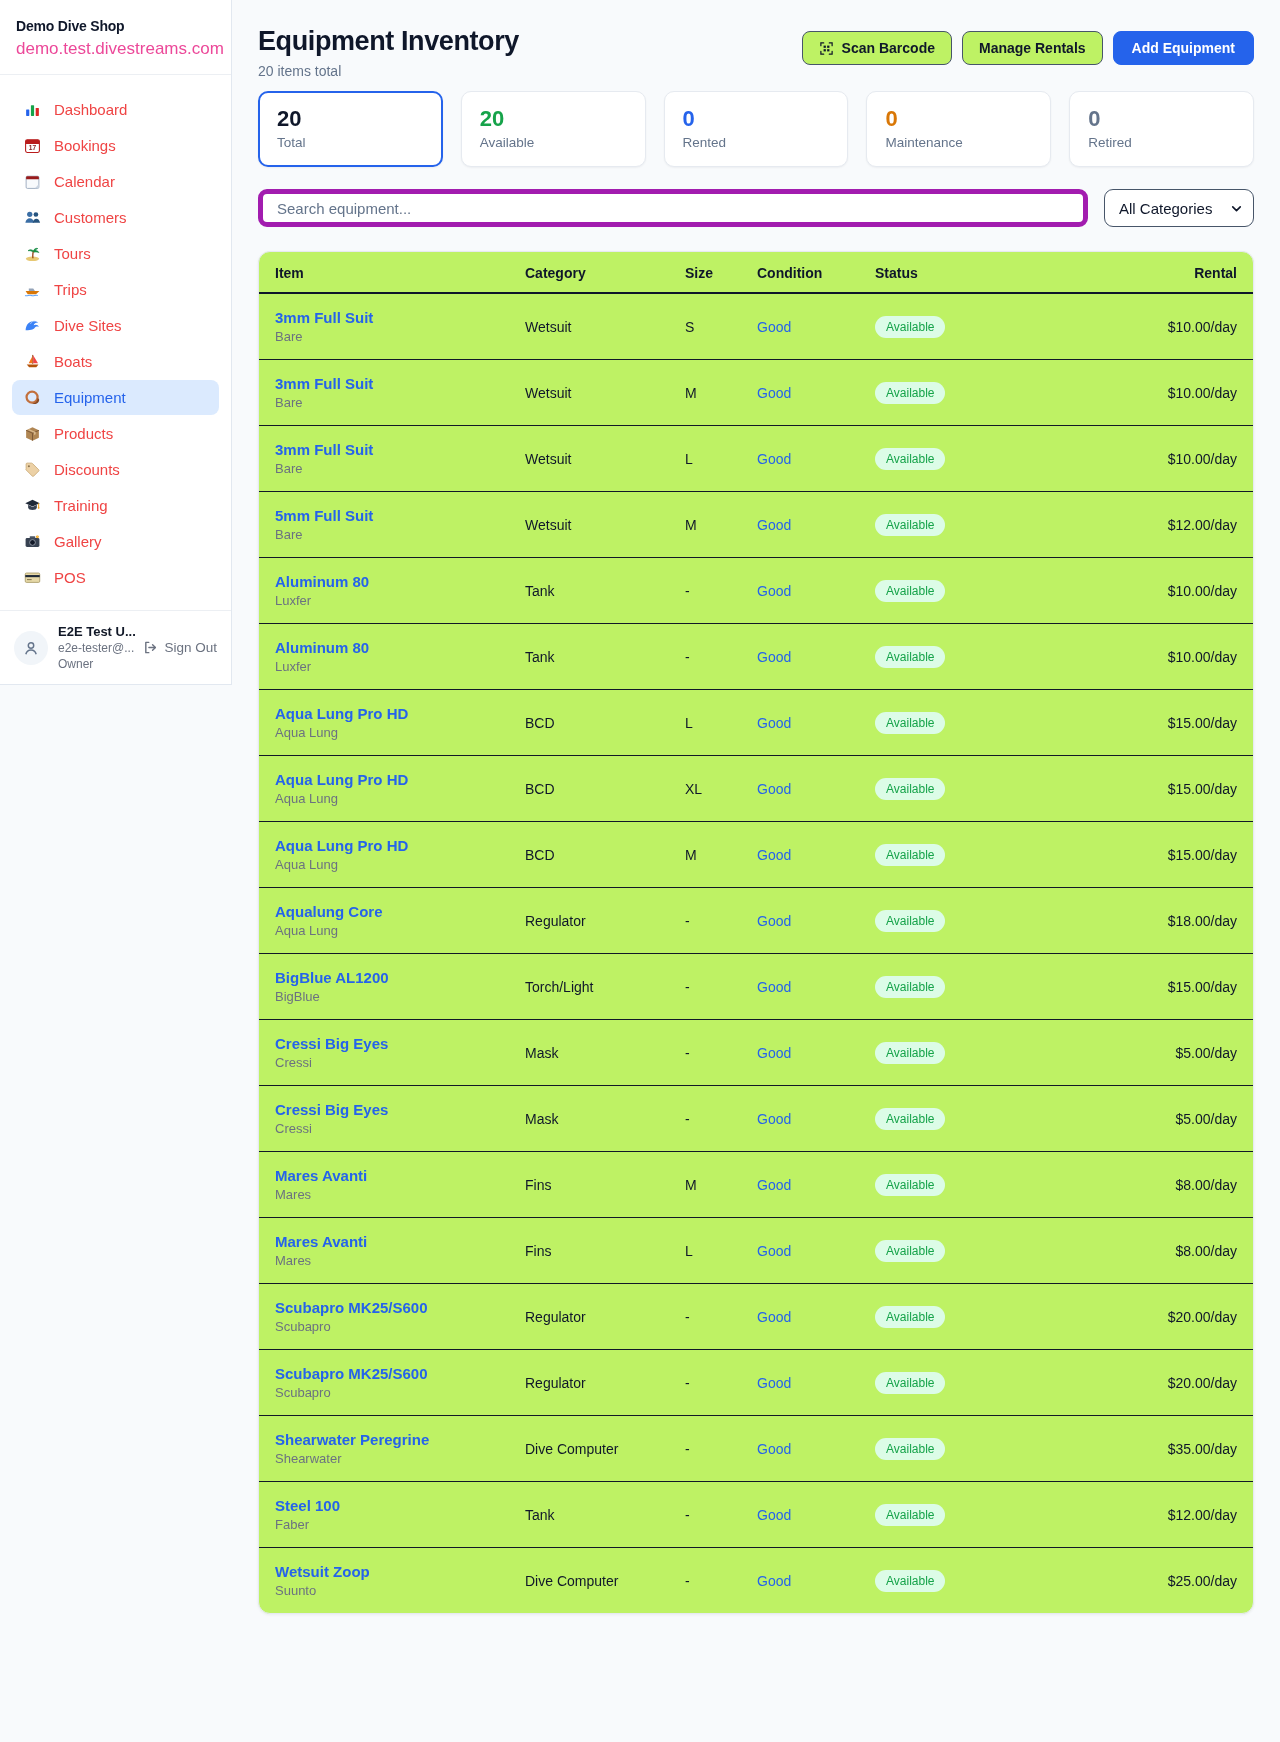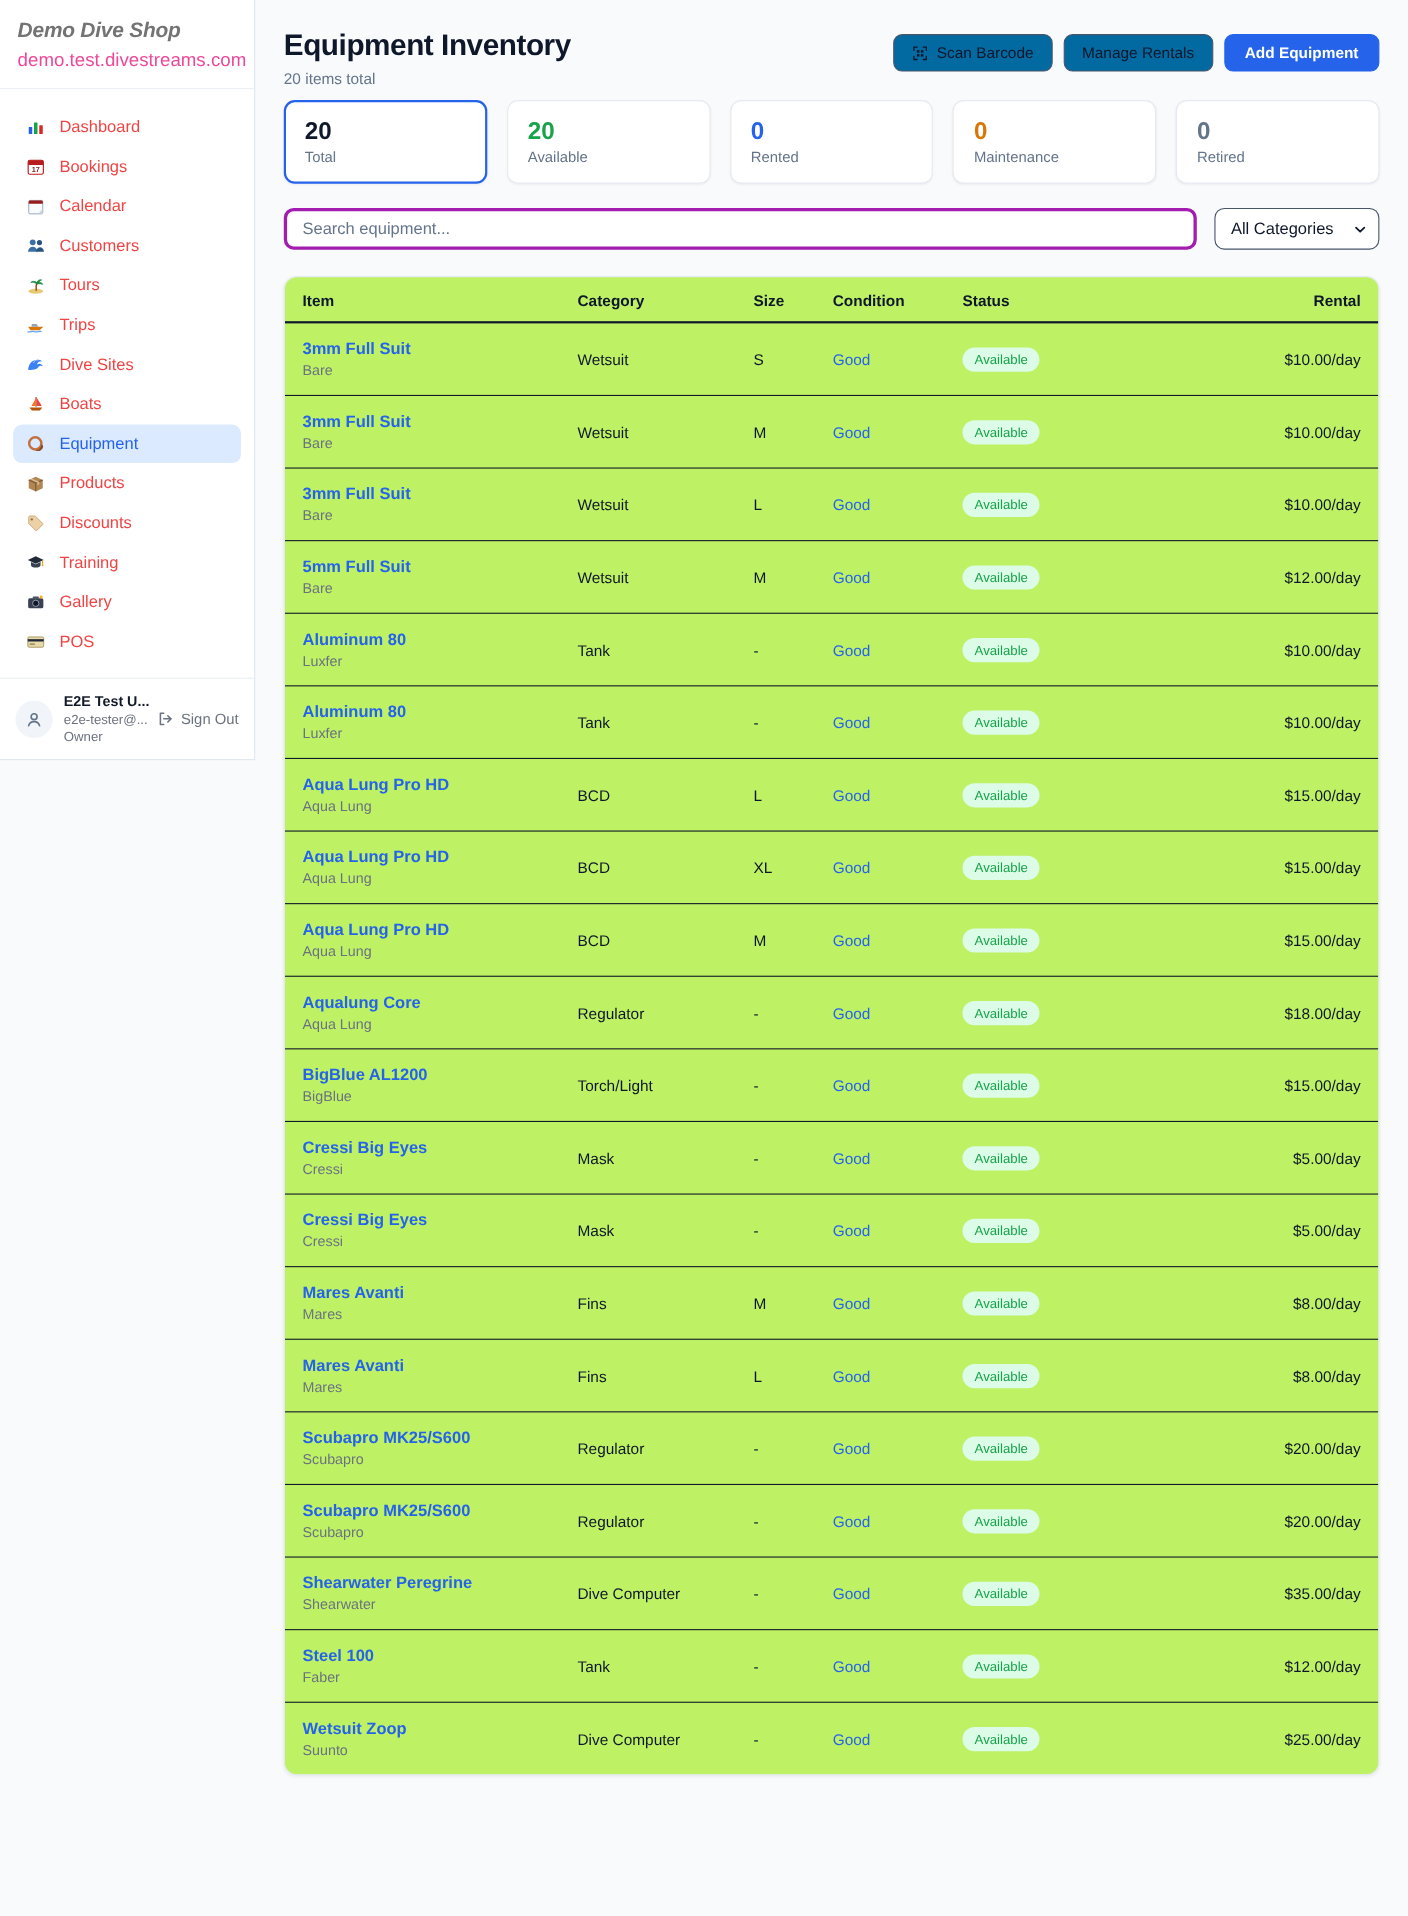--- a/index.html
+++ b/index.html
@@ -6,53 +6,53 @@
   html,body { margin:0; padding:0; }
   body {
     width:1280px; min-height:1742px;
     font-family:"Liberation Sans","DejaVu Sans",sans-serif;
     background:#f8fafc; color:#0f172a;
     display:flex; align-items:flex-start;
   }
   
   .sidebar { width:232px; flex-shrink:0; background:#fff; border-right:1px solid #e2e8f0; border-bottom:1px solid #e2e8f0; }
   .brand { padding:18px 16px 15px; border-bottom:1px solid #eceff3; }
-  .brand-name { font-size:19px; font-weight:800; color:#737373; letter-spacing:-.2px; cursor:pointer;font-style:italic; }
+  .brand-name { font-size:14px; font-weight:800; color:#0f172a; letter-spacing:-.2px; cursor:pointer; }
   .brand-domain { font-size:17px; color:#ec4899; margin-top:5px; }
   .nav { padding:16px 12px 14px; }
   .nav-item { display:flex; align-items:center; gap:13px; padding:9px 12px; margin:1px 0; border-radius:8px; font-size:15px; color:#ef4444; cursor:pointer; }
   .nav-item.active { background:#dbeafe; color:#2563eb; }
   .nav-icon { width:17px; height:17px; display:inline-flex; flex-shrink:0; }
   .nav-icon svg { width:17px; height:17px; }
   .user-row { border-top:1px solid #eceff3; padding:13px 14px; display:flex; align-items:center; gap:10px; }
   .avatar { width:34px; height:34px; border-radius:50%; background:#f1f5f9; display:flex; align-items:center; justify-content:center; flex-shrink:0; }
   .avatar svg { width:18px; height:18px; }
   .user-meta { flex:1; min-width:0; }
   .user-name { font-size:13px; font-weight:700; color:#111827; white-space:nowrap; }
   .user-email,.user-role { font-size:12px; color:#6b7280; margin-top:2px; white-space:nowrap; }
   .signout { display:flex; align-items:center; gap:6px; font-size:13.5px; color:#6b7280; cursor:pointer; white-space:nowrap; background:none; border:none; font-family:inherit; padding:0; }
   .signout svg { width:15px; height:15px; }
   
   .main { flex:1; padding:26px 26px 32px; min-width:0; }
   .page-head { display:flex; justify-content:space-between; align-items:flex-start; margin-bottom:12px; }
   h1 { margin:0; font-size:27px; font-weight:800; letter-spacing:-.4px; color:#0f172a; }
   .subtitle { font-size:14px; color:#64748b; margin-top:6px; }
   .head-actions { display:flex; gap:10px; padding-top:5px; }
-  .btn { display:inline-flex; align-items:center; gap:8px; font-size:14px; font-weight:400; padding:8px 16px; border-radius:8px; border:1px solid #475569; background:#0369a1; color:#0f172a; cursor:pointer; font-family:inherit; white-space:nowrap; }
+  .btn { display:inline-flex; align-items:center; gap:8px; font-size:14px; font-weight:700; padding:8px 16px; border-radius:8px; border:1px solid #475569; background:#bef264; color:#0f172a; cursor:pointer; font-family:inherit; white-space:nowrap; }
   .btn svg { width:15px; height:15px; }
   .btn-primary { background:var(--accent,#2563eb); border-color:var(--accent,#2563eb); color:#fff; font-weight:600; padding:8px 18px; }
   
   .stats { display:grid; grid-template-columns:repeat(5,1fr); gap:18px; margin-bottom:22px; }
   .stat-card { background:#fff; border:1px solid #e6eaf0; border-radius:10px; padding:14px 18px 16px; box-shadow:0 1px 2px rgba(15,23,42,.05); cursor:pointer; }
   .stat-card.active { border:2px solid var(--accent,#2563eb); padding:13px 17px 15px; }
   .stat-value { font-size:22px; font-weight:700; line-height:1.15; }
   .stat-label { font-size:13.5px; color:#64748b; margin-top:4px; }
   
   .filter-row { display:flex; gap:16px; margin-bottom:24px; }
-  .search-input { flex:1; height:38px; border:3px solid #a21caf; border-radius:9px; padding:0 14px; font-size:15px; font-family:inherit; color:#0f172a; background:#fff; outline:none; }
+  .search-input { flex:1; height:38px; border:5px solid #a21caf; border-radius:9px; padding:0 14px; font-size:15px; font-family:inherit; color:#0f172a; background:#fff; outline:none; }
   .search-input::placeholder { color:#64748b; }
   .category-select { width:150px; height:38px; border:1px solid #475569; border-radius:9px; background:#fff; display:flex; align-items:center; justify-content:space-between; padding:0 9px 0 14px; font-size:15px; cursor:pointer; flex-shrink:0; }
   .category-select svg { width:15px; height:15px; }
   
   .table-card { background:#bef264; border:1px solid #e6eaf0; border-radius:12px; box-shadow:0 1px 3px rgba(15,23,42,.06); overflow:hidden; }
   .t-head, .t-row { display:grid; grid-template-columns:250px 160px 72px 118px 210px 1fr; }
   .t-head { border-bottom:2px solid #0f172a; }
   .t-head > div { font-size:14px; font-weight:700; padding:13px 16px 11px; color:#0f172a; }
   .t-row { align-items:center; border-bottom:1.5px solid #111827; }
   .t-row:last-child { border-bottom:none; }

